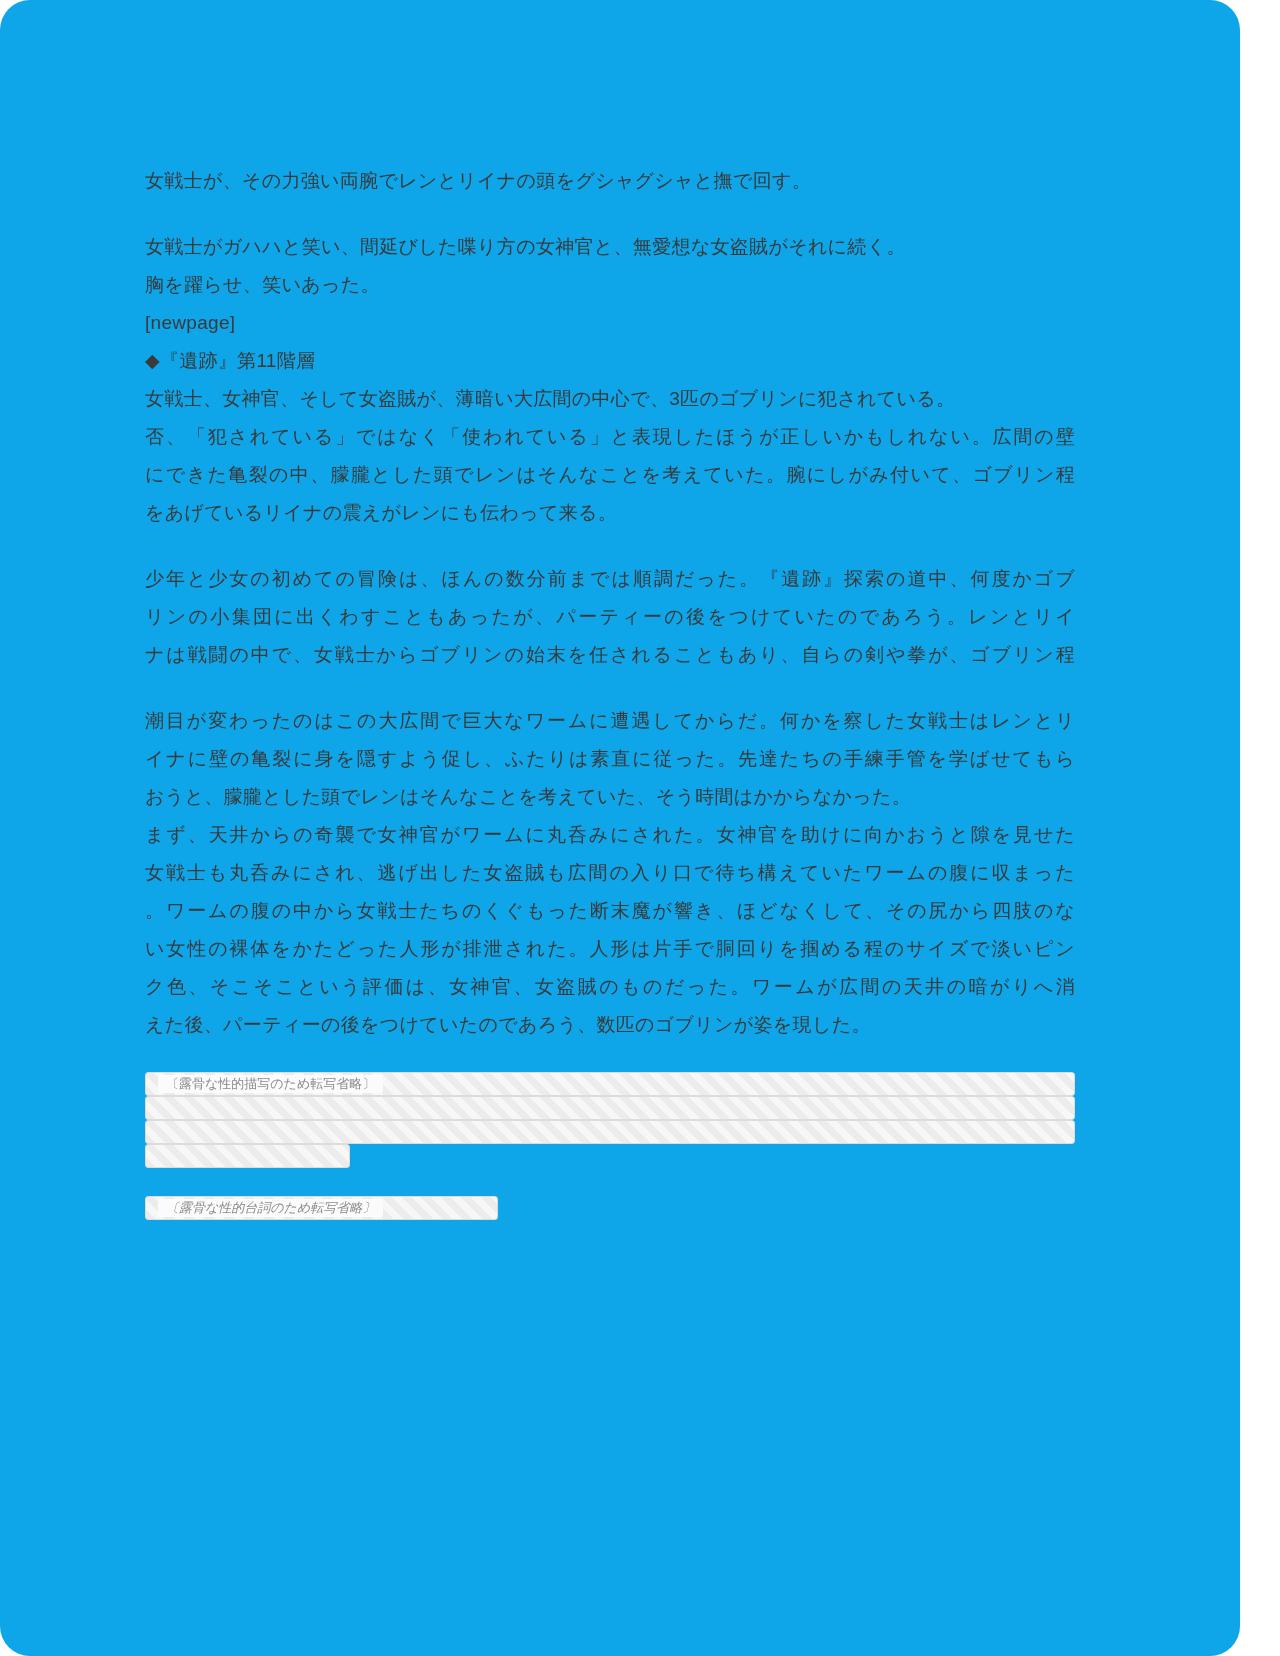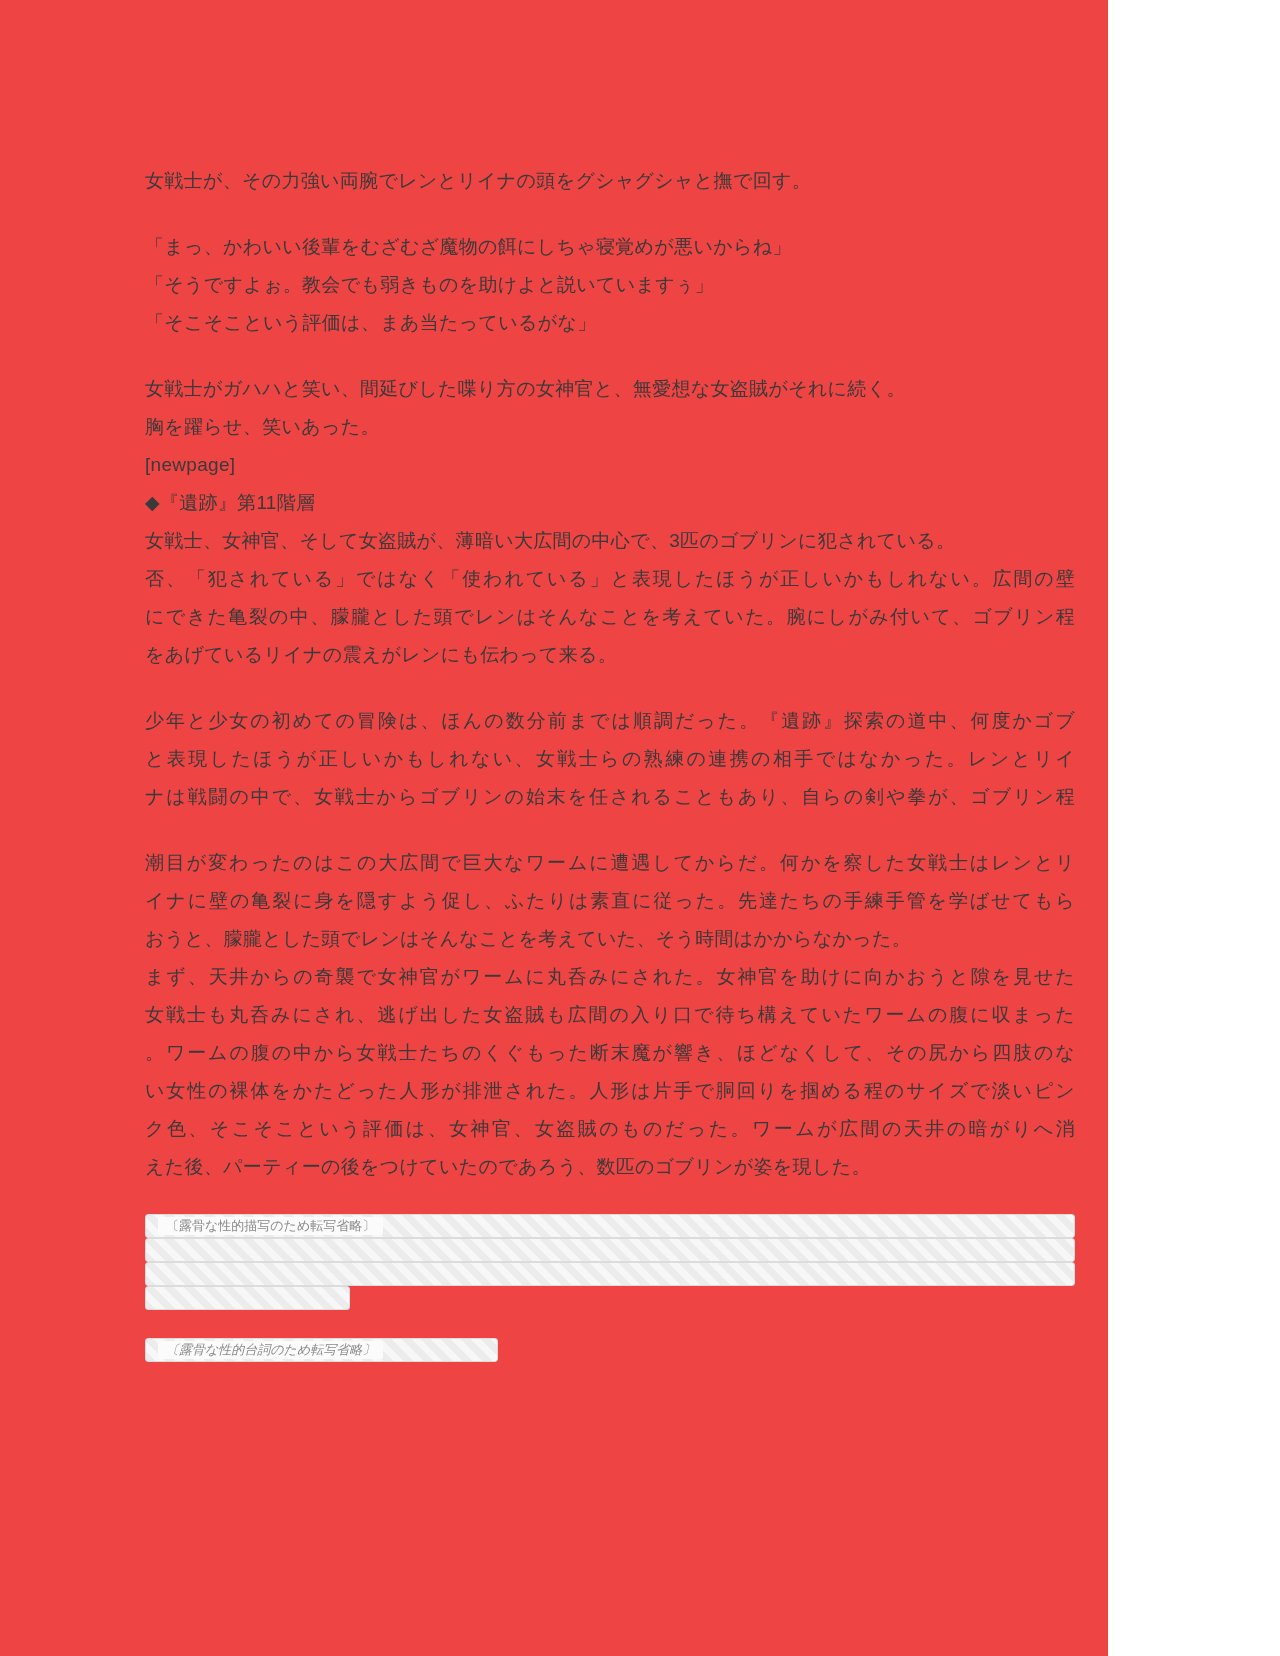--- a/index.html
+++ b/index.html
@@ -2,26 +2,27 @@
 <html><head>
 <meta charset="utf-8">
 <style>
   html, body {
     margin: 0;
     padding: 0;
     background: #ffffff;
   }
   .page {
     position: relative;
-    width: 1108px;
+    width: 1240px;
     height: 1656px;
-    background: #ef4444;
+    background: #0ea5e9;
     overflow: hidden;
     font-family: "Liberation Sans", "DejaVu Sans", sans-serif;
     color: #3a3a3a;
+    border-radius: 30px;
   }
   .doc {
     position: absolute;
     top: 162px;
     left: 145px;
     width: 930px;
   }
   .para {
     margin: 0 0 28px 0;
   }
@@ -64,37 +65,32 @@
 </style>
 </head>
 <body>
 
 <div class="page">
   <div class="doc" id="doc" style="color: rgb(58, 58, 58);">
       <div class="para">
         <div class="line">女戦士が、その力強い両腕でレンとリイナの頭をグシャグシャと撫で回す。</div>
       </div>
       <div class="para">
-        <div class="line">「まっ、かわいい後輩をむざむざ魔物の餌にしちゃ寝覚めが悪いからね」</div>
-        <div class="line">「そうですよぉ。教会でも弱きものを助けよと説いていますぅ」</div>
-        <div class="line">「そこそこという評価は、まあ当たっているがな」</div>
-      </div>
-      <div class="para">
         <div class="line">女戦士がガハハと笑い、間延びした喋り方の女神官と、無愛想な女盗賊がそれに続く。</div>
         <div class="line">胸を躍らせ、笑いあった。</div>
         <div class="line">[newpage]</div>
         <div class="line">◆『遺跡』第11階層</div>
         <div class="line">女戦士、女神官、そして女盗賊が、薄暗い大広間の中心で、3匹のゴブリンに犯されている。</div>
         <div class="line fill">否、「犯されている」ではなく「使われている」と表現したほうが正しいかもしれない。広間の壁</div>
         <div class="line fill">にできた亀裂の中、朦朧とした頭でレンはそんなことを考えていた。腕にしがみ付いて、ゴブリン程</div>
         <div class="line">をあげているリイナの震えがレンにも伝わって来る。</div>
       </div>
       <div class="para">
         <div class="line fill">少年と少女の初めての冒険は、ほんの数分前までは順調だった。『遺跡』探索の道中、何度かゴブ</div>
-        <div class="line fill">と表現したほうが正しいかもしれない、女戦士らの熟練の連携の相手ではなかった。レンとリイ</div>
+        <div class="line fill">リンの小集団に出くわすこともあったが、パーティーの後をつけていたのであろう。レンとリイ</div>
         <div class="line fill">ナは戦闘の中で、女戦士からゴブリンの始末を任されることもあり、自らの剣や拳が、ゴブリン程</div>
       </div>
       <div class="para">
         <div class="line fill">潮目が変わったのはこの大広間で巨大なワームに遭遇してからだ。何かを察した女戦士はレンとリ</div>
         <div class="line fill">イナに壁の亀裂に身を隠すよう促し、ふたりは素直に従った。先達たちの手練手管を学ばせてもら</div>
         <div class="line">おうと、朦朧とした頭でレンはそんなことを考えていた、そう時間はかからなかった。</div>
         <div class="line fill">まず、天井からの奇襲で女神官がワームに丸呑みにされた。女神官を助けに向かおうと隙を見せた</div>
         <div class="line fill">女戦士も丸呑みにされ、逃げ出した女盗賊も広間の入り口で待ち構えていたワームの腹に収まった</div>
         <div class="line fill">。ワームの腹の中から女戦士たちのくぐもった断末魔が響き、ほどなくして、その尻から四肢のな</div>
         <div class="line fill">い女性の裸体をかたどった人形が排泄された。人形は片手で胴回りを掴める程のサイズで淡いピン</div>

